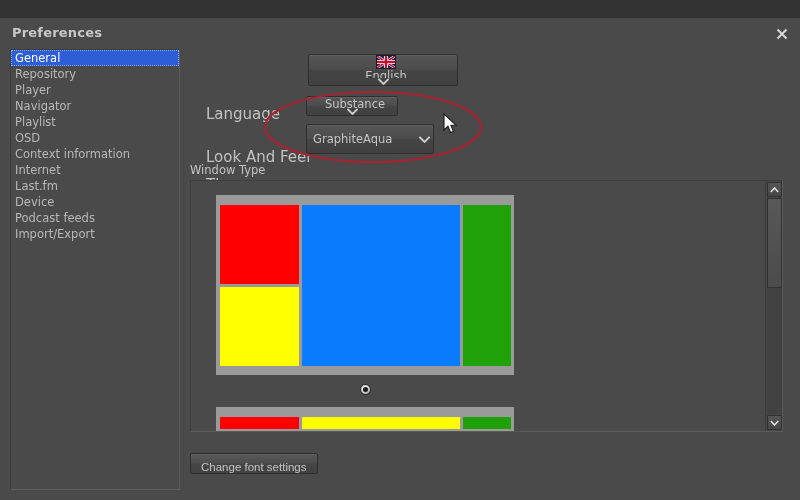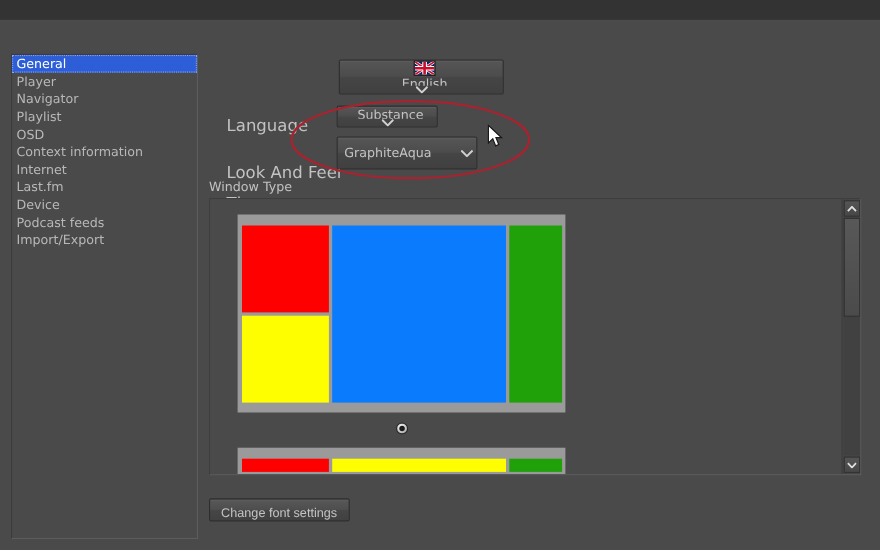--- a/index.html
+++ b/index.html
@@ -289,23 +289,32 @@
   }
   .cursor svg { display: block; }
 </style>
 </head>
 <body>
 
 <div id="app">
 
   <div class="top-strip"></div>
 
+  <div class="titlebar">
+    <div class="title-text">Preferences</div>
+    <div class="close-btn">
+      <svg width="22" height="22" viewBox="0 0 22 22">
+        <path d="M6.5 6.5 L15.5 15.5 M15.5 6.5 L6.5 15.5" stroke="#d8d8d8" stroke-width="2" stroke-linecap="butt" fill="none"></path>
+      </svg>
+    </div>
+  </div>
 
   <div class="sidebar">
     <div class="side-item selected">General</div>
+    <div class="side-item">Repository</div>
     <div class="side-item">Player</div>
     <div class="side-item">Navigator</div>
     <div class="side-item">Playlist</div>
     <div class="side-item">OSD</div>
     <div class="side-item">Context information</div>
     <div class="side-item">Internet</div>
     <div class="side-item">Last.fm</div>
     <div class="side-item">Device</div>
     <div class="side-item">Podcast feeds</div>
     <div class="side-item">Import/Export</div>

